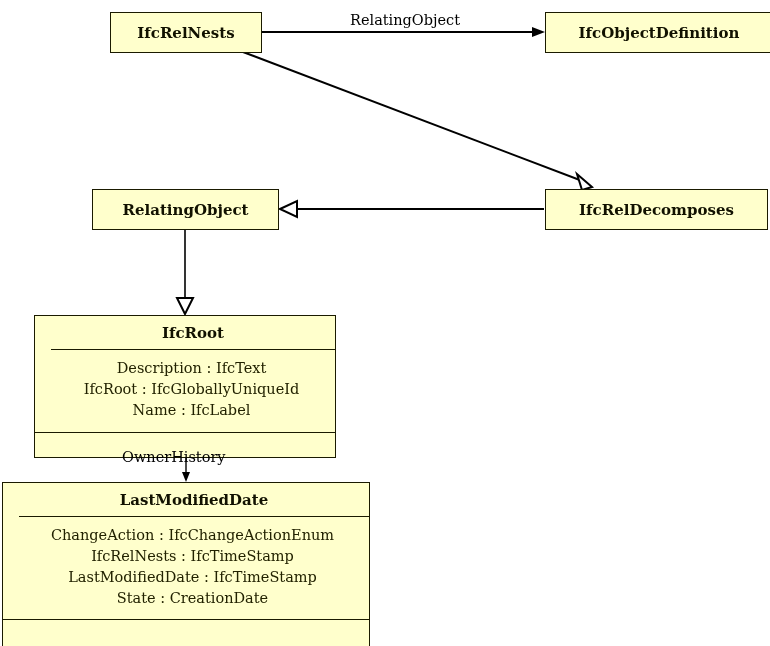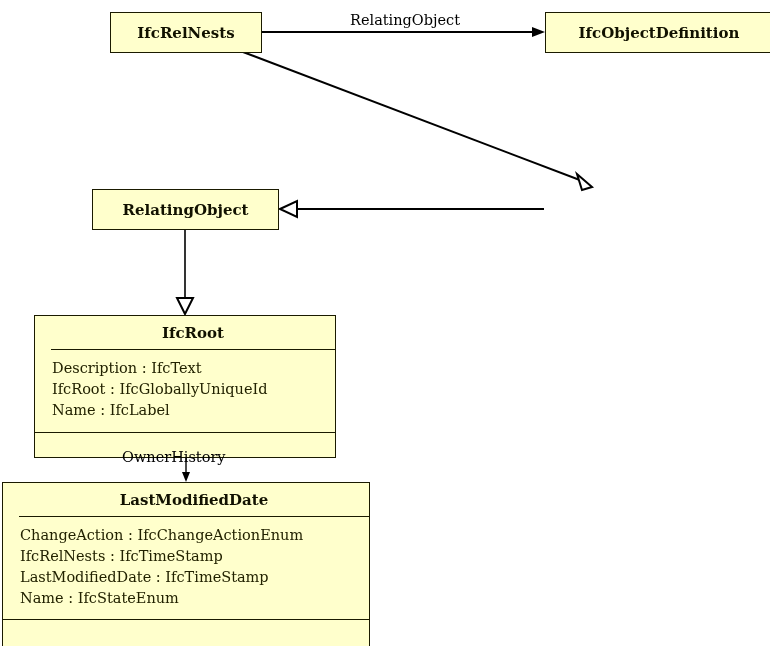--- a/index.html
+++ b/index.html
@@ -38,20 +38,21 @@
   }
   .compartment-class .class-name {
     padding: 8px 10px 7px 10px;
     border-bottom: 1.5px solid #1a1a00;
     margin-left: 16px;
   }
   .attrs {
     padding: 8px 4px 8px 17px;
     border-bottom: 1.5px solid #1a1a00;
     box-sizing: border-box;
+    text-align: center;
   }
   .attr {
     font-size: 14.5px;
     color: #222200;
     line-height: 21px;
     white-space: nowrap;
   }
   .ops {
     box-sizing: border-box;
   }
@@ -111,38 +112,41 @@
   </div>
 
   <div class="uml-class simple-class" style="left:545px; top:12px; width:228px; height:41px;">
     <div class="class-name">IfcObjectDefinition</div>
   </div>
 
   <div class="uml-class simple-class" style="left:92px; top:189px; width:187px; height:41px;">
     <div class="class-name">RelatingObject</div>
   </div>
 
+  <div class="uml-class simple-class" style="left:545px; top:189px; width:223px; height:41px;">
+    <div class="class-name">IfcRelDecomposes</div>
+  </div>
 
   <div class="uml-class compartment-class" style="left:34px; top:315px; width:302px; height:143px;">
     <div class="class-name">IfcRoot</div>
     <div class="attrs" style="height:83px;">
       <div class="attr">Description : IfcText</div>
       <div class="attr">IfcRoot : IfcGloballyUniqueId</div>
       <div class="attr">Name : IfcLabel</div>
     </div>
     <div class="ops" style="height:20px;"></div>
   </div>
 
   <div class="uml-class compartment-class" style="left:2px; top:482px; width:368px; height:166px;">
     <div class="class-name">LastModifiedDate</div>
     <div class="attrs" style="height:103px;">
       <div class="attr">ChangeAction : IfcChangeActionEnum</div>
       <div class="attr">IfcRelNests : IfcTimeStamp</div>
       <div class="attr">LastModifiedDate : IfcTimeStamp</div>
-      <div class="attr">Name : IfcStateEnum</div>
+      <div class="attr">State : CreationDate</div>
     </div>
     <div class="ops" style="height:24px;"></div>
   </div>
 
   <div class="edge-label" style="left:350px; top:12px;">RelatingObject</div>
 
   <div class="edge-label" style="left:122px; top:449px;">OwnerHistory</div>
 
 </div>
 

